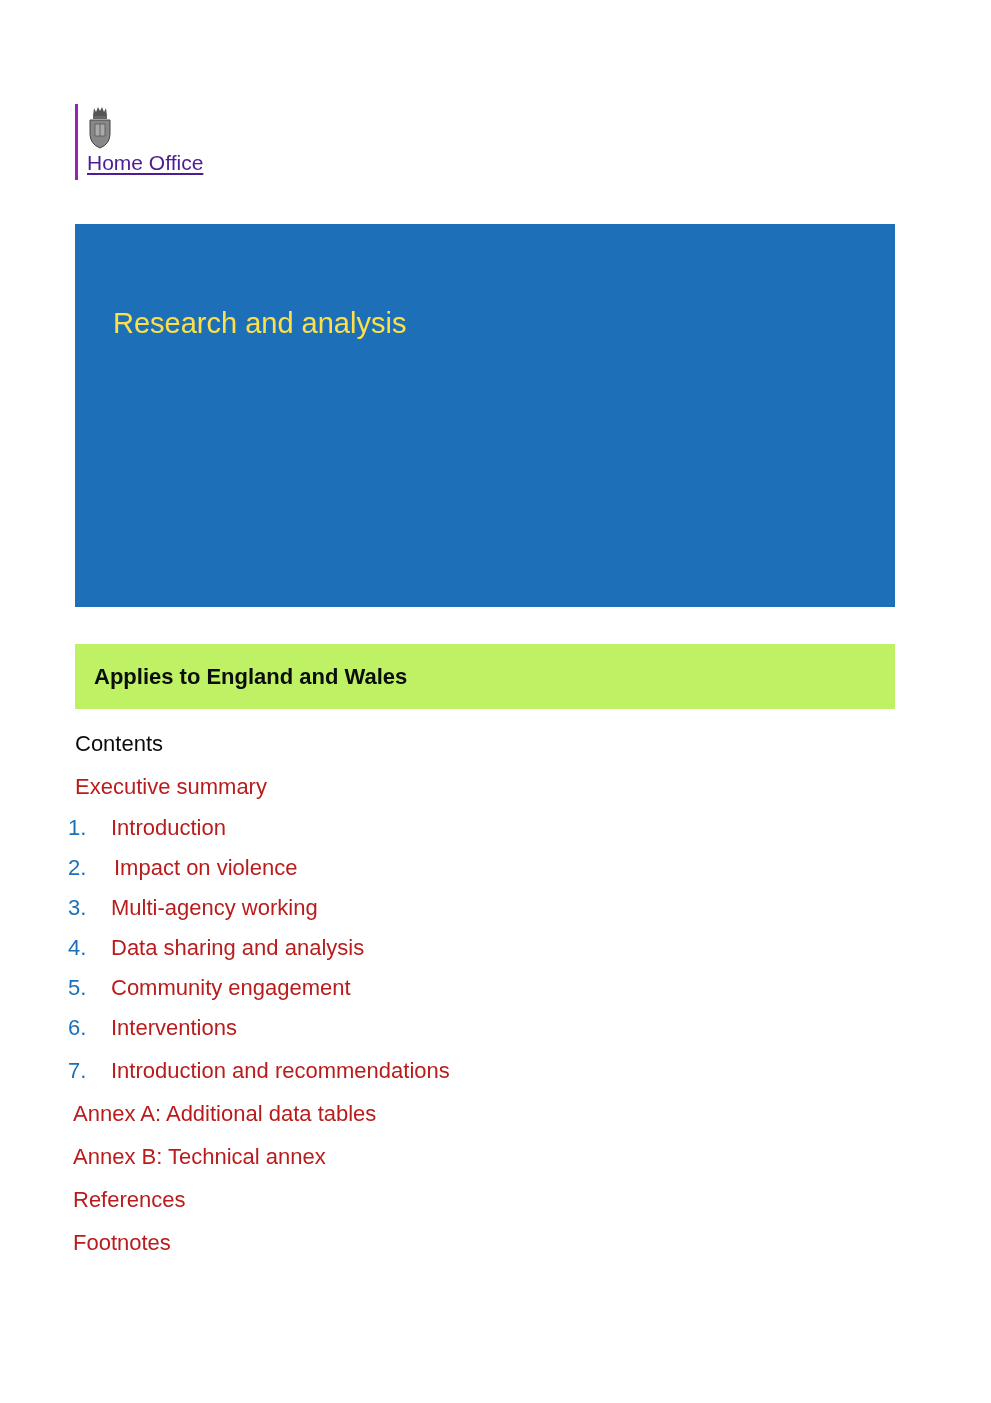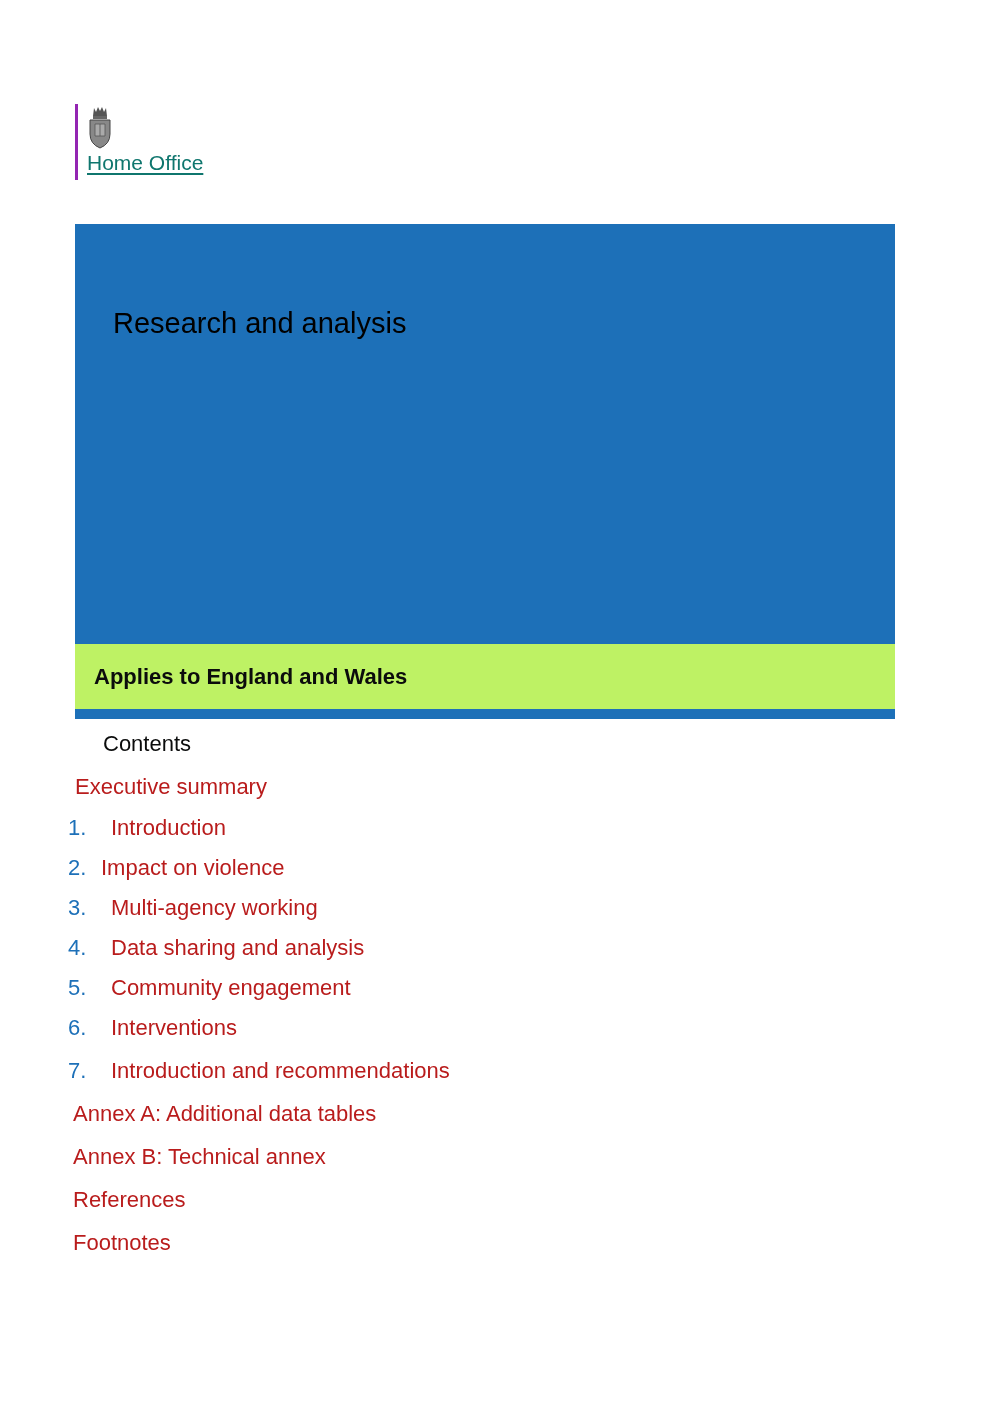--- a/index.html
+++ b/index.html
@@ -6,43 +6,43 @@
   html, body { width: 991px; height: 1403px; background: #ffffff; }
   body { font-family: "Liberation Sans", sans-serif; color: #0b0c0c; position: relative; }
 
   .org-logo {
     position: absolute; left: 75px; top: 104px;
     border-left: 3px solid #9325b2;
     padding-left: 9px; height: 76px; width: 160px;
   }
   .crest { display: block; width: 26px; height: 46px; margin-top: 0px; }
   .org-name {
-    display: block; font-size: 21px; color: #0f766e; text-decoration: underline;
+    display: block; font-size: 21px; color: #4c1d95; text-decoration: underline;
     text-underline-offset: 3px; text-decoration-thickness: 2px; margin-top: 0px; line-height: 26px;
   }
 
   .hero {
-    position: absolute; left: 75px; top: 224px; width: 820px; height: 495px;
-    background: #1d70b8; color: #000000;
+    position: absolute; left: 75px; top: 224px; width: 820px; height: 383px;
+    background: #1d70b8; color: #fde047;
     padding: 0 38px;
   }
   .hero .kicker { position: absolute; left: 38px; top: 82px; font-size: 29px; line-height: 34px; }
   .hero h1 {
     position: absolute; left: 38px; top: 116px; width: 720px;
     font-size: 51px; line-height: 62px; font-weight: bold;
   }
   .hero .published { position: absolute; left: 38px; top: 318px; font-size: 23px; line-height: 28px; }
 
   .applies {
     position: absolute; left: 75px; top: 644px; width: 820px; height: 65px;
     background: #bef264; padding-left: 19px;
     font-size: 22px; font-weight: bold; line-height: 65px;
   }
 
-  .contents-label { position: absolute; left: 75px; top: 731px; font-size: 22px; line-height: 26px; color: #0b0c0c; margin-left: 28px; }
+  .contents-label { position: absolute; left: 75px; top: 731px; font-size: 22px; line-height: 26px; color: #0b0c0c; }
 
   .toc a { color: #b91c1c; text-decoration: none; font-size: 22px; line-height: 26px; position: absolute; white-space: nowrap; }
   .toc .num { position: absolute; color: #1d70b8; font-size: 22px; line-height: 26px; }
 </style>
 </head>
 <body>
 
 <div class="org-logo">
   <svg class="crest" viewBox="0 0 26 46">
     <path d="M7 4 L9 8 L11 3 L13 7 L15 3 L17 8 L19 4 L20 12 L6 12 Z" fill="#555"></path>
@@ -62,21 +62,21 @@
 
 <div class="contents-label">Contents</div>
 
 <div class="toc">
   <a style="left:75px; top:774px;" href="#">Executive summary</a>
 
   <span class="num" style="left:68px; top:815px;">1.</span>
   <a style="left:111px; top:815px;" href="#">Introduction</a>
 
   <span class="num" style="left:68px; top:855px;">2.</span>
-  <a style="left:101px; top:855px;" href="#">Impact on violence</a>
+  <a style="left:114px; top:855px;" href="#">Impact on violence</a>
 
   <span class="num" style="left:68px; top:895px;">3.</span>
   <a style="left:111px; top:895px;" href="#">Multi-agency working</a>
 
   <span class="num" style="left:68px; top:935px;">4.</span>
   <a style="left:111px; top:935px;" href="#">Data sharing and analysis</a>
 
   <span class="num" style="left:68px; top:975px;">5.</span>
   <a style="left:111px; top:975px;" href="#">Community engagement</a>
 

